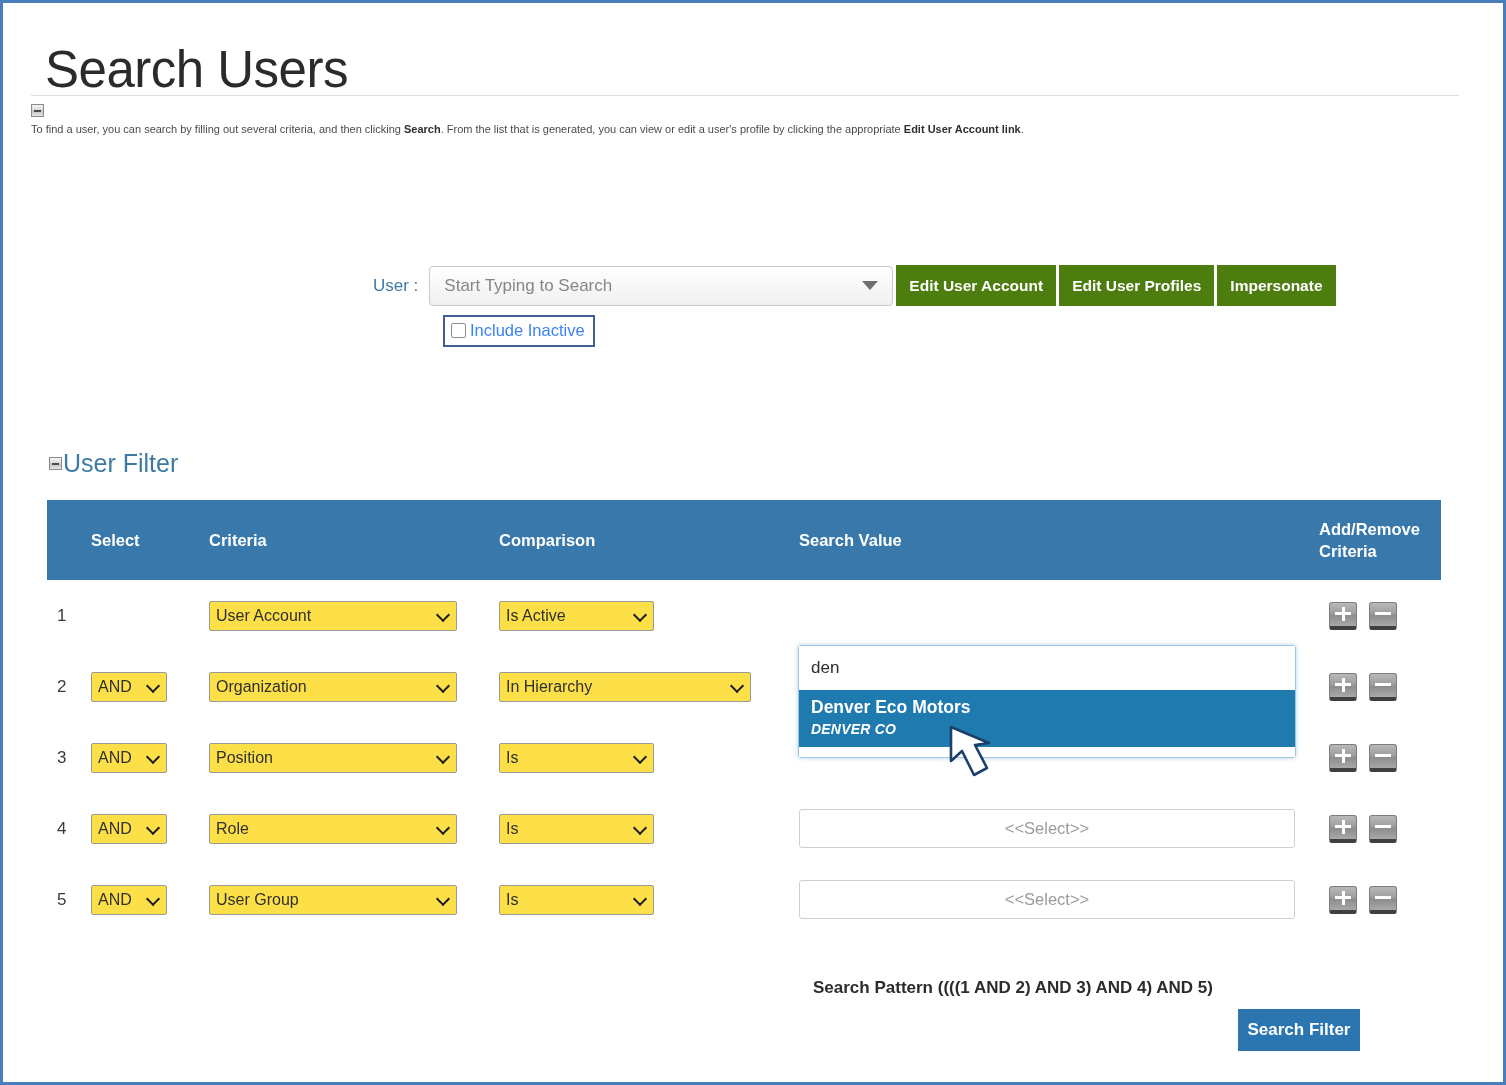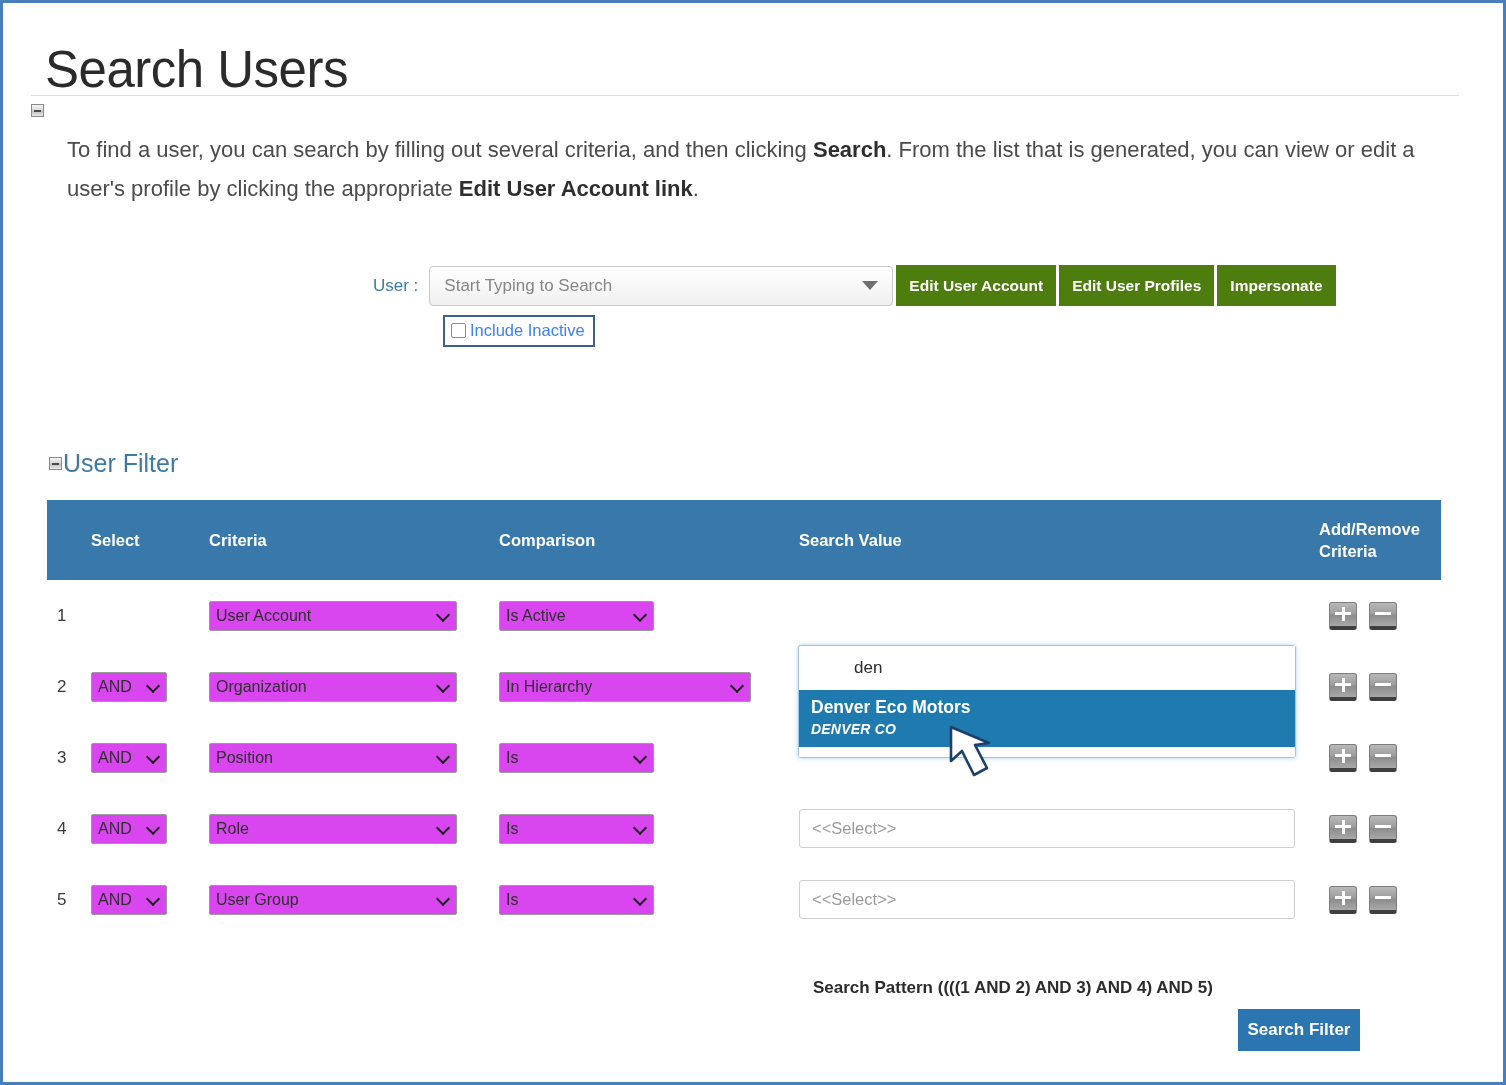--- a/index.html
+++ b/index.html
@@ -71,24 +71,23 @@
     top: 92px;
     width: 1428px;
     height: 1px;
     background: #dddddd;
   }
   .intro {
     position: absolute;
     left: 28px;
     top: 106px;
     width: 1380px;
-    font-size: 22px;
+    font-size: 11px;
     line-height: 1.75;
     color: #4b4b4b;
-    margin-left: 36px;
   }
   .intro b { color: #2e2e2e; }
 
   
   .user-row {
     position: absolute;
     left: 370px;
     top: 262px;
     display: flex;
     align-items: center;
@@ -208,21 +207,21 @@
     height: 71px;
     position: relative;
   }
   .cell { box-sizing: border-box; padding: 0 6px; display: flex; align-items: center; }
   .rownum { font-size: 17px; color: #3b3b3b; padding-left: 10px; }
 
   select.sel {
     font-family: "Liberation Sans", sans-serif;
     font-size: 16px;
     color: #2f2f2f;
-    background: #d946ef;
+    background: #fde047;
     border: 1px solid #9a9a9a;
     border-radius: 2px;
     height: 30px;
     padding: 2px 4px 2px 6px;
     box-sizing: border-box;
     appearance: none;
     -webkit-appearance: none;
   }
   .selwrap { position: relative; display: inline-block; }
   .selwrap::after {
@@ -247,20 +246,21 @@
     height: 39px;
     box-sizing: border-box;
     border: 1px solid #cfcfcf;
     border-radius: 3px;
     background: #ffffff;
     display: flex;
     align-items: center;
     padding: 0 12px;
     font-size: 16.5px;
     color: #9a9a9a;
+    justify-content: center;
   }
 
   
   .ac-wrap {
     position: absolute;
     left: 795px;
     top: 642px;
     width: 496px;
     border: 1px solid #9fc6e0;
     box-shadow: 0 0 5px rgba(120,175,215,0.55);
@@ -269,21 +269,20 @@
     z-index: 20;
   }
   .ac-input {
     height: 44px;
     display: flex;
     align-items: center;
     padding: 0 12px;
     font-size: 17px;
     color: #2c2c2c;
     background: #ffffff;
-    margin-left: 43px;
   }
   .ac-item {
     background: #1f7ab0;
     color: #ffffff;
     padding: 6px 12px 9px 12px;
   }
   .ac-item-name {
     font-size: 17.5px;
     font-weight: bold;
     line-height: 1.35;

